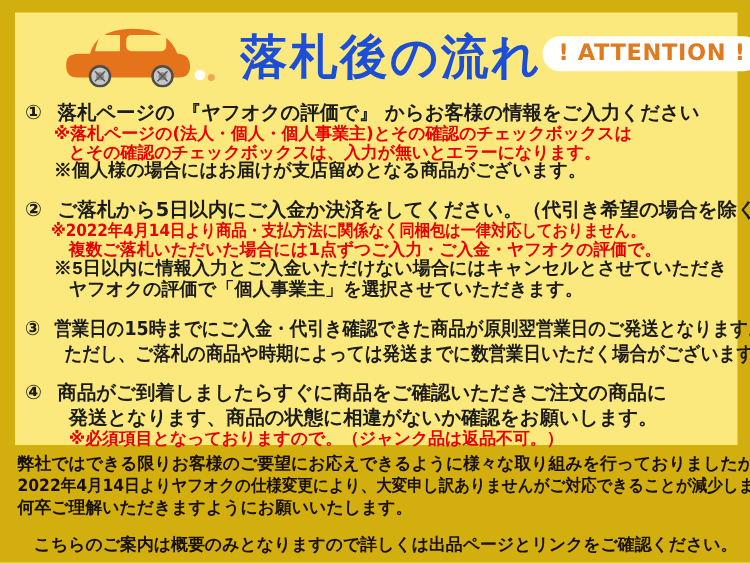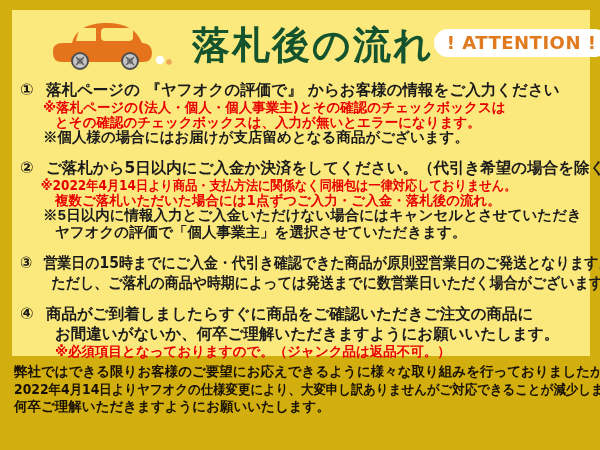--- a/index.html
+++ b/index.html
@@ -11,21 +11,21 @@
     -webkit-font-smoothing:antialiased;
   }
   .panel{
     position:absolute;left:12px;top:10px;width:578px;height:346px;
     background:#fbe97d;
   }
   
   .header{display:flex;align-items:center;height:58px;padding-top:4px;}
   .car-wrap{margin-left:38px;width:128px;height:54px;flex:0 0 auto;}
   .title{
-    font-size:38px;font-weight:900;color:#14532d;
+    font-size:38px;font-weight:900;color:#1d4ed8;
     letter-spacing:2px;margin-left:14px;white-space:nowrap;line-height:1;
     padding-top:4px;
   }
   .badge{
     margin-left:auto;margin-right:16px;background:#ffffff;
     border-radius:17px;padding:5px 13px;
     color:#e07a1e;font-weight:900;font-size:18px;letter-spacing:0.5px;
     white-space:nowrap;line-height:1;flex:0 0 auto;
   }
   
@@ -88,36 +88,37 @@
   <div class="items">
       <div class="item">
         <div class="line lg blk ind0"><span class="num">①</span><span>落札ページの 『ヤフオクの評価で』 からお客様の情報をご入力ください</span></div>
         <div class="line sm red ind1">※落札ページの(法人・個人・個人事業主)とその確認のチェックボックスは</div>
         <div class="line sm red ind2">とその確認のチェックボックスは、入力が無いとエラーになります。</div>
         <div class="line md blk ind1">※個人様の場合にはお届けが支店留めとなる商品がございます。</div>
       </div>
       <div class="item">
         <div class="line lg blk ind0"><span class="num">②</span><span>ご落札から5日以内にご入金か決済をしてください。（代引き希望の場合を除く）</span></div>
         <div class="line sm red ind1 tight">※2022年4月14日より商品・支払方法に関係なく同梱包は一律対応しておりません。</div>
-        <div class="line sm red ind2">複数ご落札いただいた場合には1点ずつご入力・ご入金・落札後の流れ。</div>
+        <div class="line sm red ind2">複数ご落札いただいた場合には1点ずつご入力・ご入金・ヤフオクの評価で。</div>
         <div class="line md blk ind1">※5日以内に情報入力とご入金いただけない場合にはキャンセルとさせていただき</div>
         <div class="line md blk ind2">ヤフオクの評価で「個人事業主」を選択させていただきます。</div>
       </div>
       <div class="item">
         <div class="line lg blk ind0 tight"><span class="num">③</span><span>営業日の15時までにご入金・代引き確認できた商品が原則翌営業日のご発送となります。</span></div>
         <div class="line lg blk ind2 tight">ただし、ご落札の商品や時期によっては発送までに数営業日いただく場合がございます。</div>
       </div>
       <div class="item">
         <div class="line lg blk ind0"><span class="num">④</span><span>商品がご到着しましたらすぐに商品をご確認いただきご注文の商品に</span></div>
-        <div class="line lg blk ind2">お間違いがないか、何卒ご理解いただきますようにお願いいたします。</div>
+        <div class="line lg blk ind2">発送となります、商品の状態に相違がないか確認をお願いします。</div>
         <div class="line sm red ind2">※必須項目となっておりますので。（ジャンク品は返品不可。）</div>
       </div>
     </div>
 
 </div>
 
 <div class="footer">
   <div>
       <div class="p-line">弊社ではできる限りお客様のご要望にお応えできるように様々な取り組みを行っておりましたが</div>
       <div class="p-line tight">2022年4月14日よりヤフオクの仕様変更により、大変申し訳ありませんがご対応できることが減少します。</div>
       <div class="p-line">何卒ご理解いただきますようにお願いいたします。</div>
     </div>
+  <div class="note-line">こちらのご案内は概要のみとなりますので詳しくは出品ページとリンクをご確認ください。</div>
 </div>
 
 </body></html>

